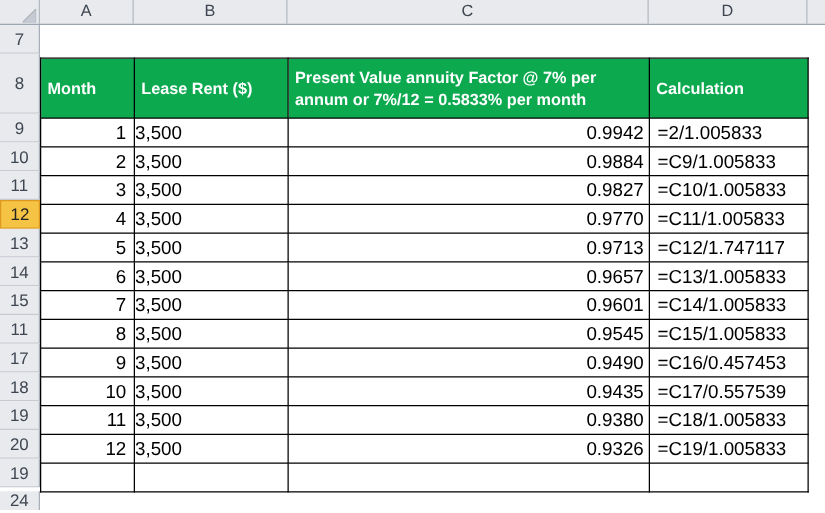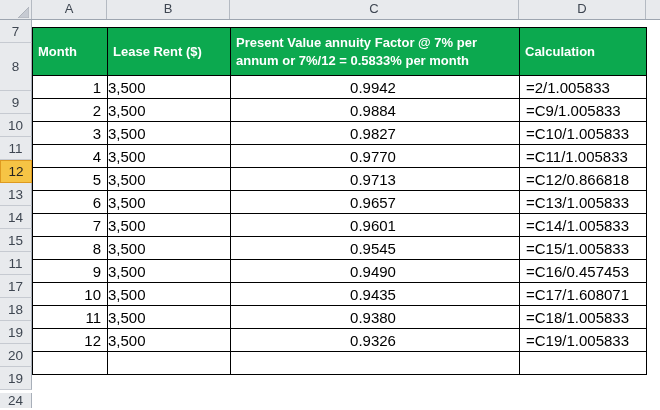--- a/index.html
+++ b/index.html
@@ -22,32 +22,32 @@
   .rowhead { width:32px; height:23px; background:#E8EAED;
              border-bottom:1px solid #C6CAD1; border-right:1px solid #A8AFB9;
              display:flex; align-items:center; justify-content:center;
              font-size:13.5px; color:#3E4651; }
   .rowhead.h8 { height:48px; }
   .rowhead.h24 { height:15px; border-bottom:none; }
   .rowhead.sel { background:#F6C445; border:1px solid #DE9A20; color:#222222; }
   .rowgap { width:32px; height:3px; background:#ffffff; }
 
   
-  table.data { position:absolute; top:27px; left:32px; border-collapse:collapse;
+  table.data { position:absolute; top:46px; left:32px; border-collapse:collapse;
                table-layout:fixed; }
   table.data td, table.data th { border:1px solid #000000; overflow:hidden;
                                  font-size:15px; color:#000000; }
   tr.hdr th { background:#0CA94F; color:#ffffff; font-weight:bold; font-size:13px;
               text-align:left; padding:2px 2px 2px 5px; vertical-align:middle;
               height:48px; line-height:1.35; }
   th.wrap { white-space:pre-line; }
   tr.data-row { height:23px; }
   td.num { text-align:right; padding-right:6px; }
   td.rent { text-align:left; padding-right:7px; }
-  td.fac { text-align:center; padding-right:4px; }
+  td.fac { text-align:right; padding-right:4px; }
   td.calc { text-align:left; padding-left:6px; }
 </style>
 </head>
 <body>
 
 <div class="sheet">
 
   <div class="col-strip">
     <div class="corner">
       <svg width="11" height="11">
@@ -117,21 +117,21 @@
     <tr class="data-row">
       <td class="num">4</td>
       <td class="rent">3,500</td>
       <td class="fac">0.9770</td>
       <td class="calc">=C11/1.005833</td>
     </tr>
     <tr class="data-row">
       <td class="num">5</td>
       <td class="rent">3,500</td>
       <td class="fac">0.9713</td>
-      <td class="calc">=C12/0.866818</td>
+      <td class="calc">=C12/1.747117</td>
     </tr>
     <tr class="data-row">
       <td class="num">6</td>
       <td class="rent">3,500</td>
       <td class="fac">0.9657</td>
       <td class="calc">=C13/1.005833</td>
     </tr>
     <tr class="data-row">
       <td class="num">7</td>
       <td class="rent">3,500</td>
@@ -147,21 +147,21 @@
     <tr class="data-row">
       <td class="num">9</td>
       <td class="rent">3,500</td>
       <td class="fac">0.9490</td>
       <td class="calc">=C16/0.457453</td>
     </tr>
     <tr class="data-row">
       <td class="num">10</td>
       <td class="rent">3,500</td>
       <td class="fac">0.9435</td>
-      <td class="calc">=C17/1.608071</td>
+      <td class="calc">=C17/0.557539</td>
     </tr>
     <tr class="data-row">
       <td class="num">11</td>
       <td class="rent">3,500</td>
       <td class="fac">0.9380</td>
       <td class="calc">=C18/1.005833</td>
     </tr>
     <tr class="data-row">
       <td class="num">12</td>
       <td class="rent">3,500</td>

